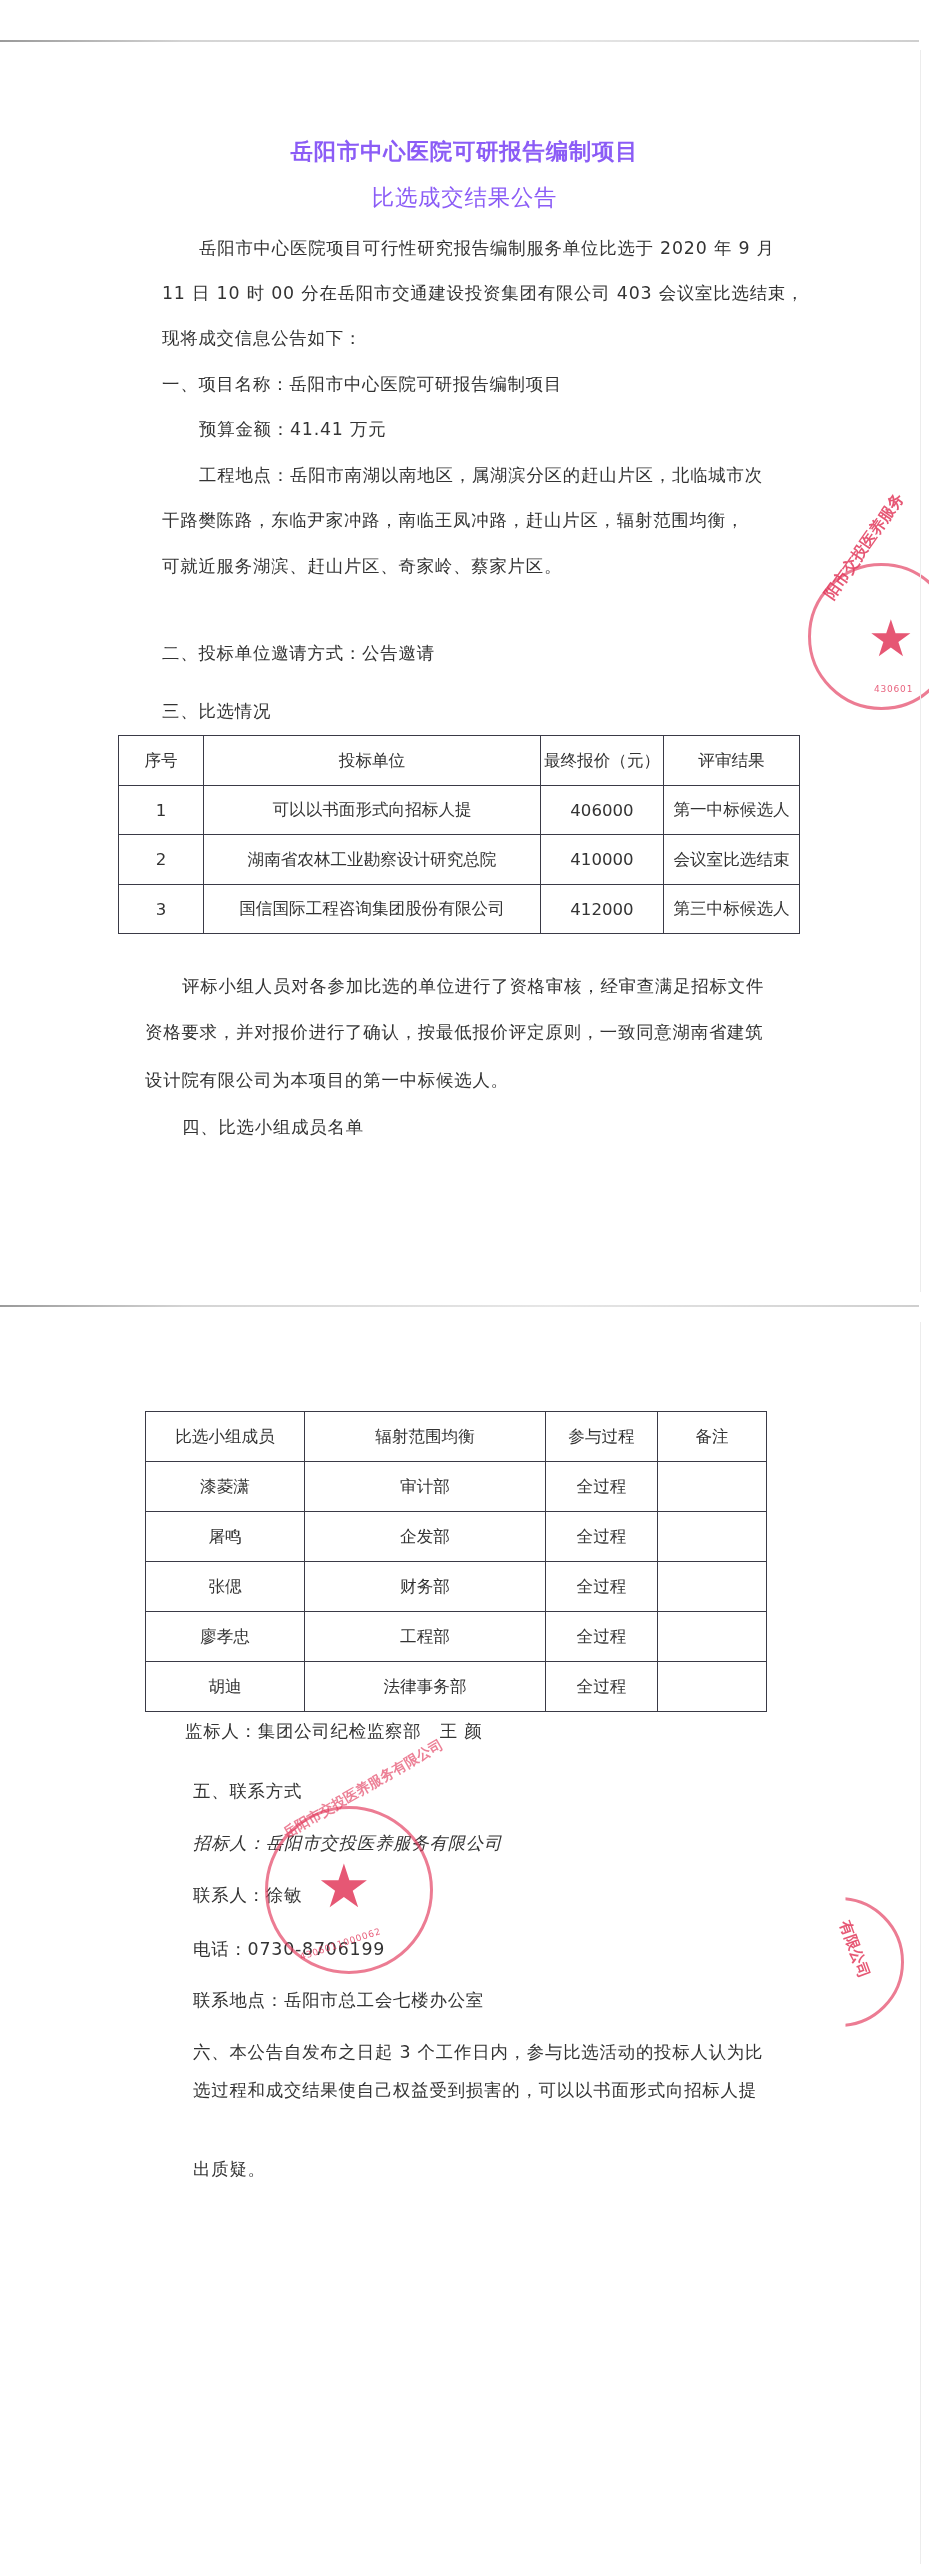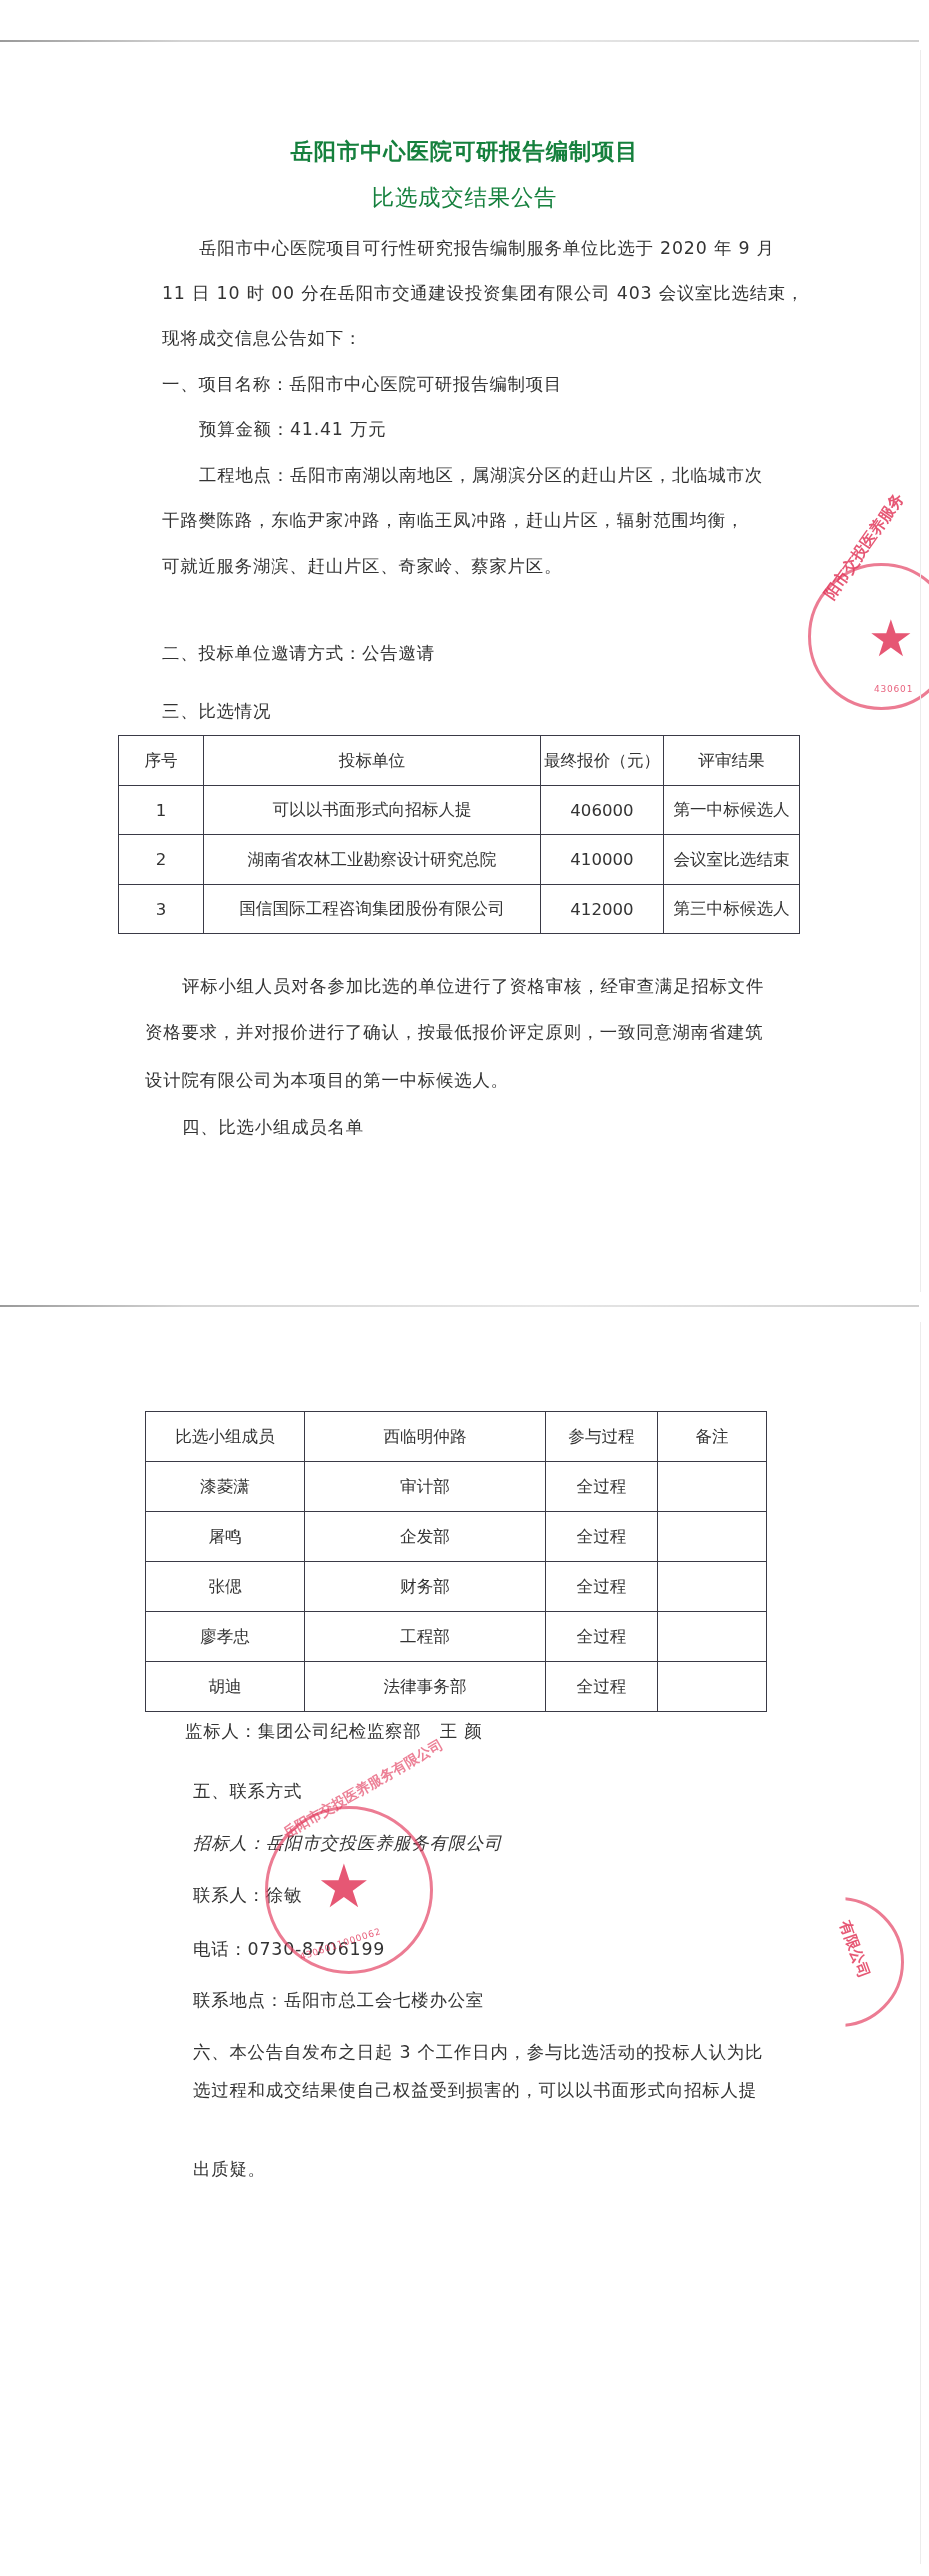--- a/index.html
+++ b/index.html
@@ -17,21 +17,21 @@
   }
   .scan-edge-right {
     position: absolute; right: 8.3px; width: 0.8px; background: #ececec;
   }
   .line {
     position: absolute; white-space: nowrap; font-size: 17.4px; line-height: 23px;
     letter-spacing: 0.8px; color: #333;
   }
   .title {
     position: absolute; left: 0; width: 929px; text-align: center;
-    font-size: 22.4px; line-height: 28px; font-weight: bold; color: #15803d; letter-spacing: 0.8px;
+    font-size: 22.4px; line-height: 28px; font-weight: bold; color: #8b5cf6; letter-spacing: 0.8px;
   }
   table.grid {
     position: absolute; border-collapse: collapse; table-layout: fixed;
     font-size: 16.6px; color: #333;
   }
   table.grid td, table.grid th {
     border: 1.7px solid #3a3a46; text-align: center; vertical-align: middle;
     font-weight: normal; padding: 0; white-space: nowrap; overflow: hidden;
   }
   .stamp {
@@ -125,21 +125,21 @@
   <table class="grid" style="left:145px; top:106px; width:621px;">
     <colgroup>
       <col style="width:159px">
         <col style="width:241px">
         <col style="width:112px">
         <col style="width:109px">
     </colgroup>
     <tbody>
         <tr style="height:50px;">
       <th>比选小组成员</th>
-      <th>西临明仲路</th>
+      <th>辐射范围均衡</th>
       <th>参与过程</th>
       <th>备注</th>
     </tr>
     <tr style="height:50px;">
       <td>漆菱潇</td>
       <td>审计部</td>
       <td>全过程</td>
       <td></td>
     </tr>
     <tr style="height:50px;">

